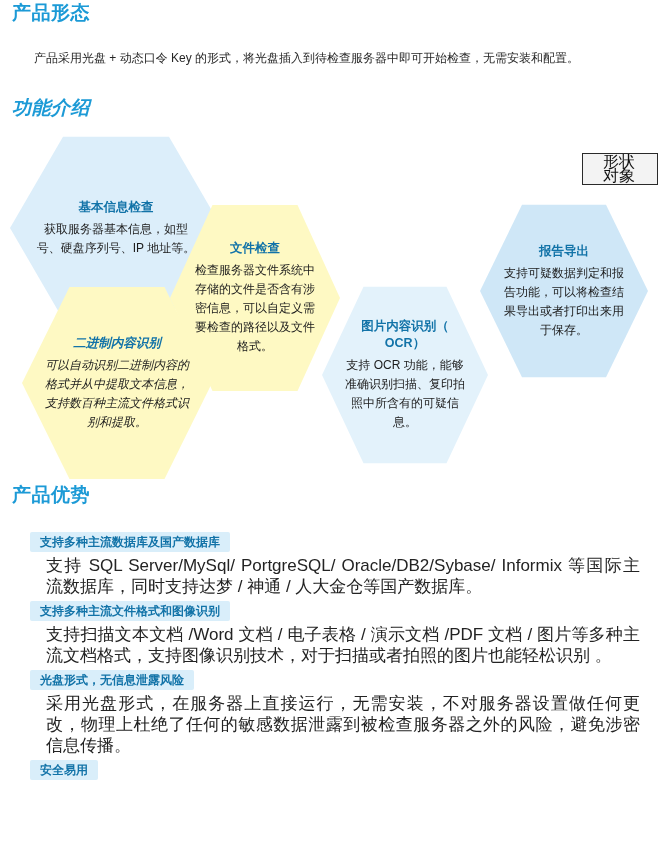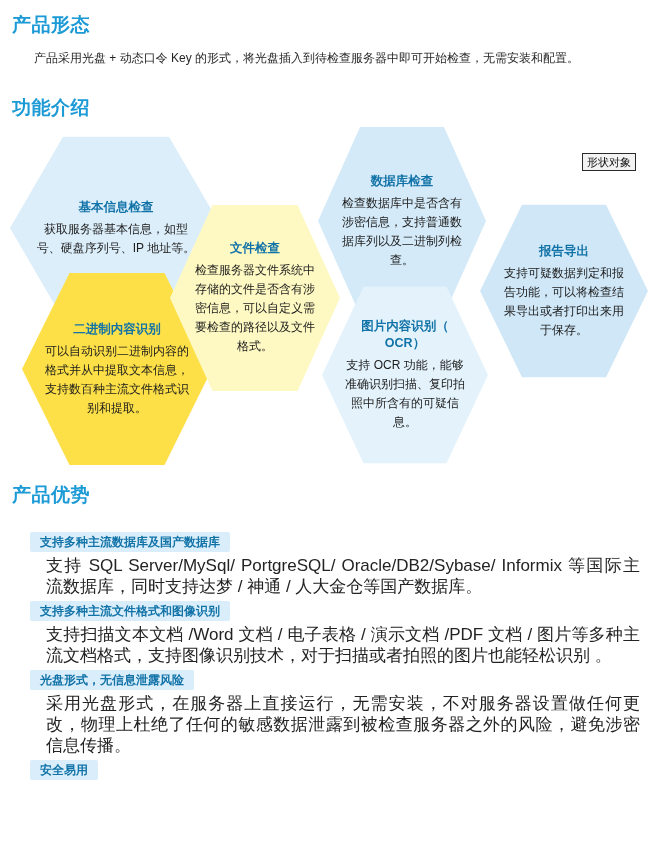--- a/index.html
+++ b/index.html
@@ -27,37 +27,38 @@
     font-size: 19px;
     font-weight: bold;
     color: #1c9ad6;
     letter-spacing: 0.5px;
   }
 
   
   .sec-form-title {
     position: absolute;
     left: 12px;
-    top: 12px;
+    top: 0;
   }
   .sec-form-body {
     position: absolute;
     left: 34px;
     top: 48px;
     width: 600px;
     font-size: 12px;
     line-height: 20px;
     color: #262626;
   }
 
   
   .sec-func-title {
     position: absolute;
     left: 12px;
     top: 95px;
+    font-style: italic;
   }
 
   .hex-area {
     position: absolute;
     left: 0;
     top: 125px;
     width: 658px;
     height: 340px;
   }
 
@@ -85,22 +86,22 @@
     line-height: 19px;
   }
   .hex .hex-inner {
     width: 76%;
   }
 
   .label-box {
     position: absolute;
     border: 1px solid #2a2a2a;
     background: #f3f3f3;
-    font-size: 11px;
-    padding: 1px 4px;
+    font-size: 16px;
+    padding: 1px 20px;
     color: #111;
     line-height: 14px;
   }
 
   
   .sec-adv-title {
     position: absolute;
     left: 12px;
     top: 482px;
   }
@@ -144,40 +145,34 @@
 
   <div class="hex-area">
 
     <div class="hex" style="left:10px; top:10px; width:212px; height:186px; background:#dceefa;text-align:center;">
       <div class="hex-inner">
         <div class="hex-title">基本信息检查</div>
         <div class="hex-text">获取服务器基本信息，如型号、硬盘序列号、IP 地址等。</div>
       </div>
     </div>
 
-    <div class="hex" style="left:22px; top:146px; width:190px; height:196px; background:#fde047;">
+    <div class="hex" style="left:22px; top:160px; width:190px; height:196px; background:#fef9c3;font-style:italic;">
       <div class="hex-inner">
         <div class="hex-title">二进制内容识别</div>
         <div class="hex-text">可以自动识别二进制内容的格式并从中提取文本信息，支持数百种主流文件格式识别和提取。</div>
       </div>
     </div>
 
     <div class="hex" style="left:170px; top:78px; width:170px; height:190px; background:#fef9c3;">
       <div class="hex-inner">
         <div class="hex-title">文件检查</div>
         <div class="hex-text">检查服务器文件系统中存储的文件是否含有涉密信息，可以自定义需要检查的路径以及文件格式。</div>
       </div>
     </div>
 
-    <div class="hex" style="left:318px; top:0px; width:168px; height:192px; background:#d4eaf8;">
-      <div class="hex-inner">
-        <div class="hex-title">数据库检查</div>
-        <div class="hex-text">检查数据库中是否含有涉密信息，支持普通数据库列以及二进制列检查。</div>
-      </div>
-    </div>
 
     <div class="hex" style="left:322px; top:160px; width:166px; height:180px; background:#e3f2fb;">
       <div class="hex-inner">
         <div class="hex-title">图片内容识别（ OCR）</div>
         <div class="hex-text">支持 OCR 功能，能够准确识别扫描、复印拍照中所含有的可疑信息。</div>
       </div>
     </div>
 
     <div class="hex" style="left:480px; top:78px; width:168px; height:176px; background:#cfe7f7;">
       <div class="hex-inner">

